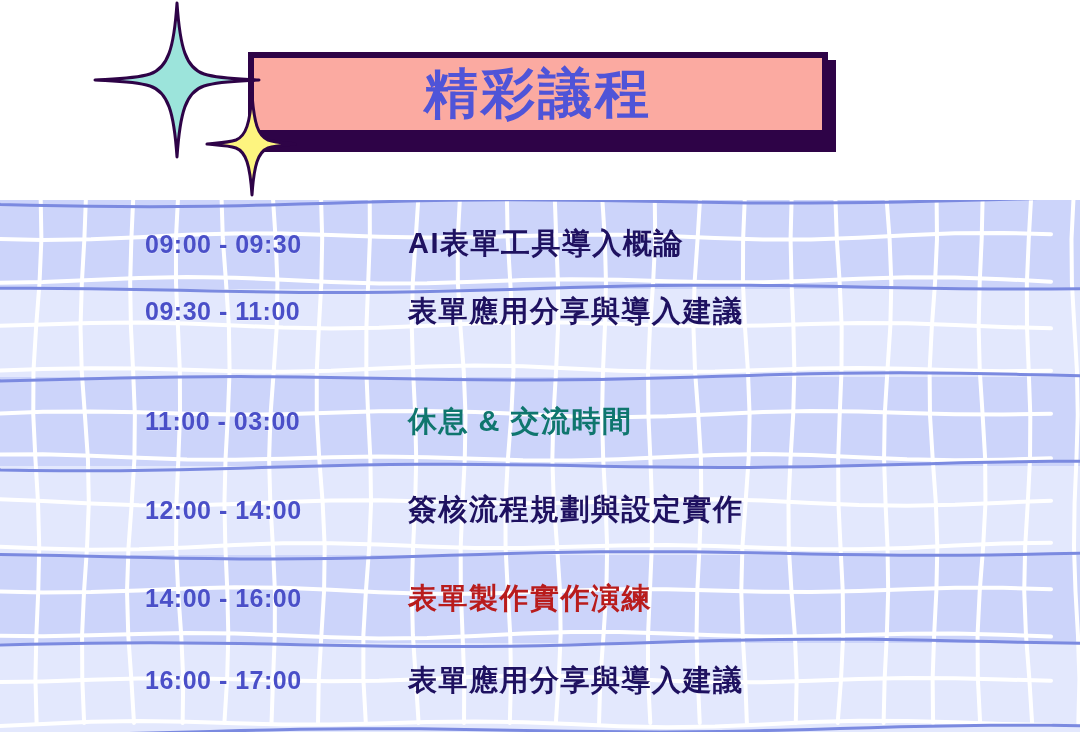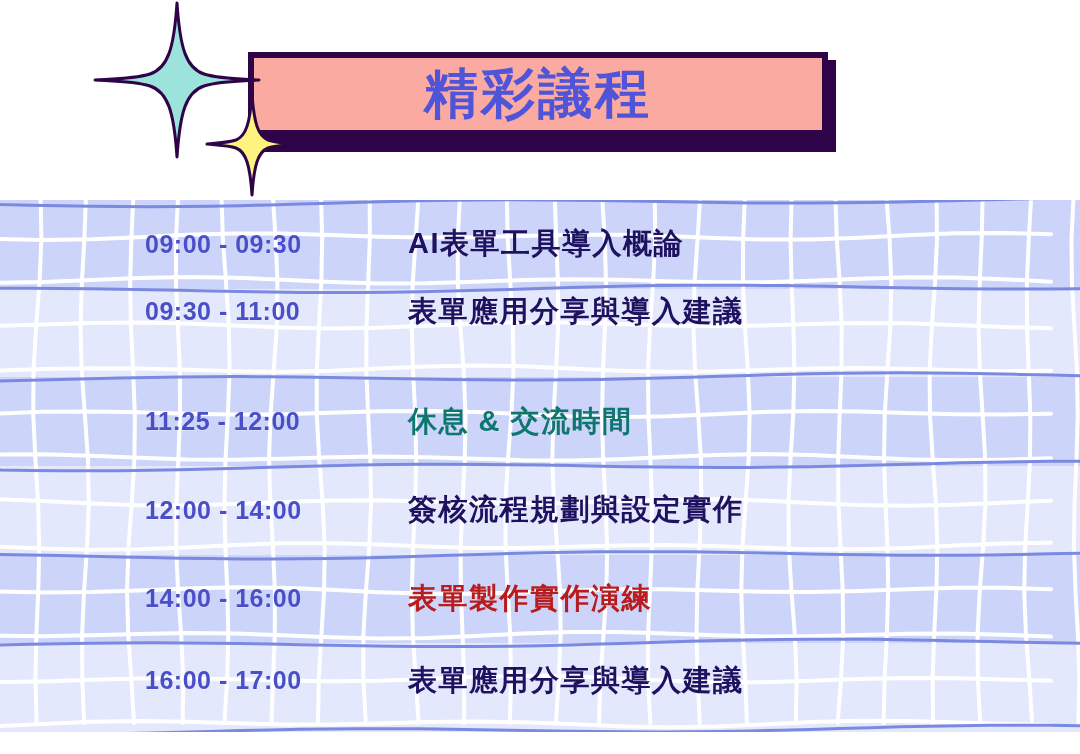--- a/index.html
+++ b/index.html
@@ -140,21 +140,21 @@
     <div class="rows" id="rows">
         <div class="row" style="top: 0px; height: 88.6667px;">
           <span class="time" style="color: rgb(74, 79, 200);">09:00 - 09:30</span>
           <span class="title" style="color: rgb(30, 17, 96);">AI表單工具導入概論</span>
         </div>
         <div class="row" style="top: 78px; height: 67px;">
           <span class="time" style="color: rgb(74, 79, 200);">09:30 - 11:00</span>
           <span class="title" style="color: rgb(30, 17, 96);">表單應用分享與導入建議</span>
         </div>
         <div class="row" style="top: 177.333px; height: 88.6667px;">
-          <span class="time" style="color: rgb(74, 79, 200);">11:25 - 12:00</span>
+          <span class="time" style="color: rgb(74, 79, 200);">11:00 - 03:00</span>
           <span class="title" style="color: #0f766e;">休息 &amp; 交流時間</span>
         </div>
         <div class="row" style="top: 266px; height: 88.6667px;">
           <span class="time" style="color: rgb(74, 79, 200);">12:00 - 14:00</span>
           <span class="title" style="color: rgb(30, 17, 96);">簽核流程規劃與設定實作</span>
         </div>
         <div class="row" style="top: 354.667px; height: 88.6667px;">
           <span class="time" style="color: rgb(74, 79, 200);">14:00 - 16:00</span>
           <span class="title" style="color: #b91c1c; text-align: center;">表單製作實作演練</span>
         </div>

